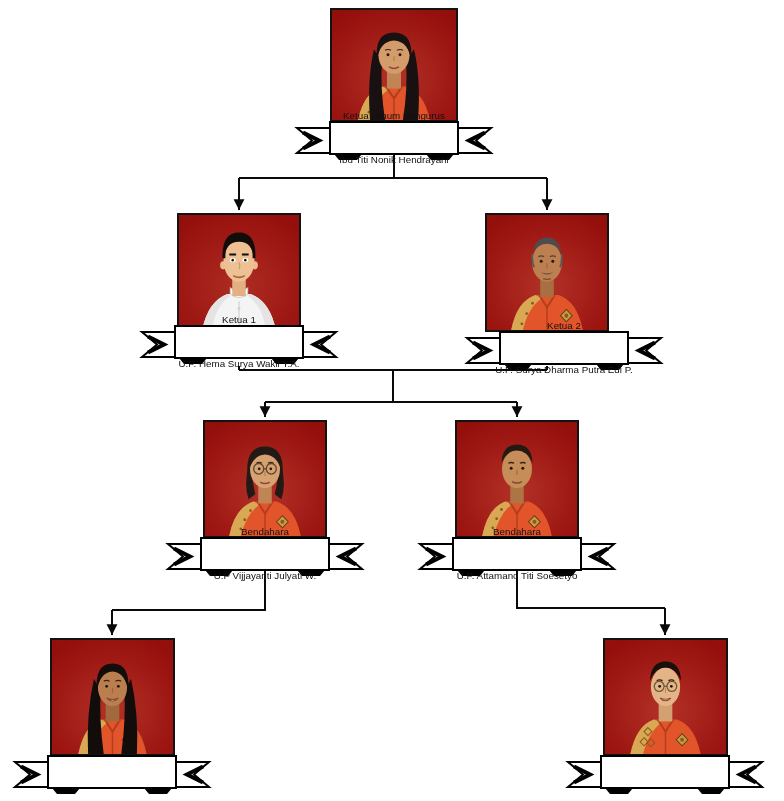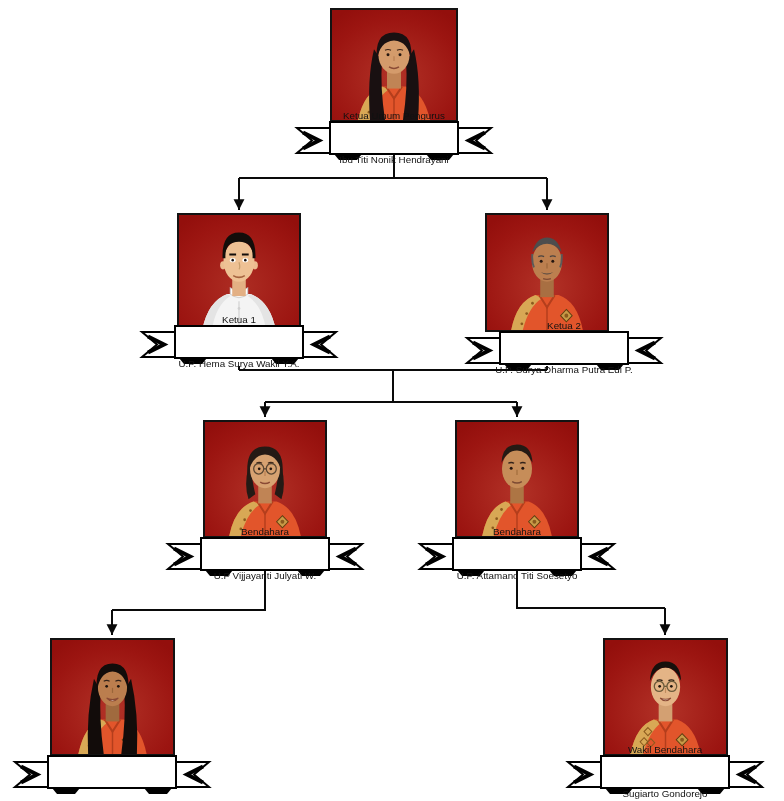--- a/index.html
+++ b/index.html
@@ -371,17 +371,13 @@
 <div class="banner" style="left:565px;top:754px;">
   <svg class="ribbon" viewBox="0 0 200 46">
     <path d="M3 8 L60 8 L60 33 L3 33 L18 20.5 Z" fill="#fff" stroke="#000" stroke-width="2"></path>
     <path d="M9 12.5 L25 20.5 L9 28.5" fill="none" stroke="#000" stroke-width="4"></path>
     <path d="M197 8 L140 8 L140 33 L197 33 L182 20.5 Z" fill="#fff" stroke="#000" stroke-width="2"></path>
     <path d="M191 12.5 L175 20.5 L191 28.5" fill="none" stroke="#000" stroke-width="4"></path>
     <path d="M40 34 L68 34 L63 40 L45 40 Z" fill="#000"></path>
       <path d="M160 34 L132 34 L137 40 L155 40 Z" fill="#000"></path>
     <rect x="36" y="2" width="128" height="32" fill="#fff" stroke="#000" stroke-width="2"></rect>
   </svg>
-  <div class="banner-text">
-    <span class="t-title">Wakil Bendahara</span>
-    <span class="t-name">Sugiarto Gondorejo</span>
-  </div>
 </div>
 
 </body></html>

